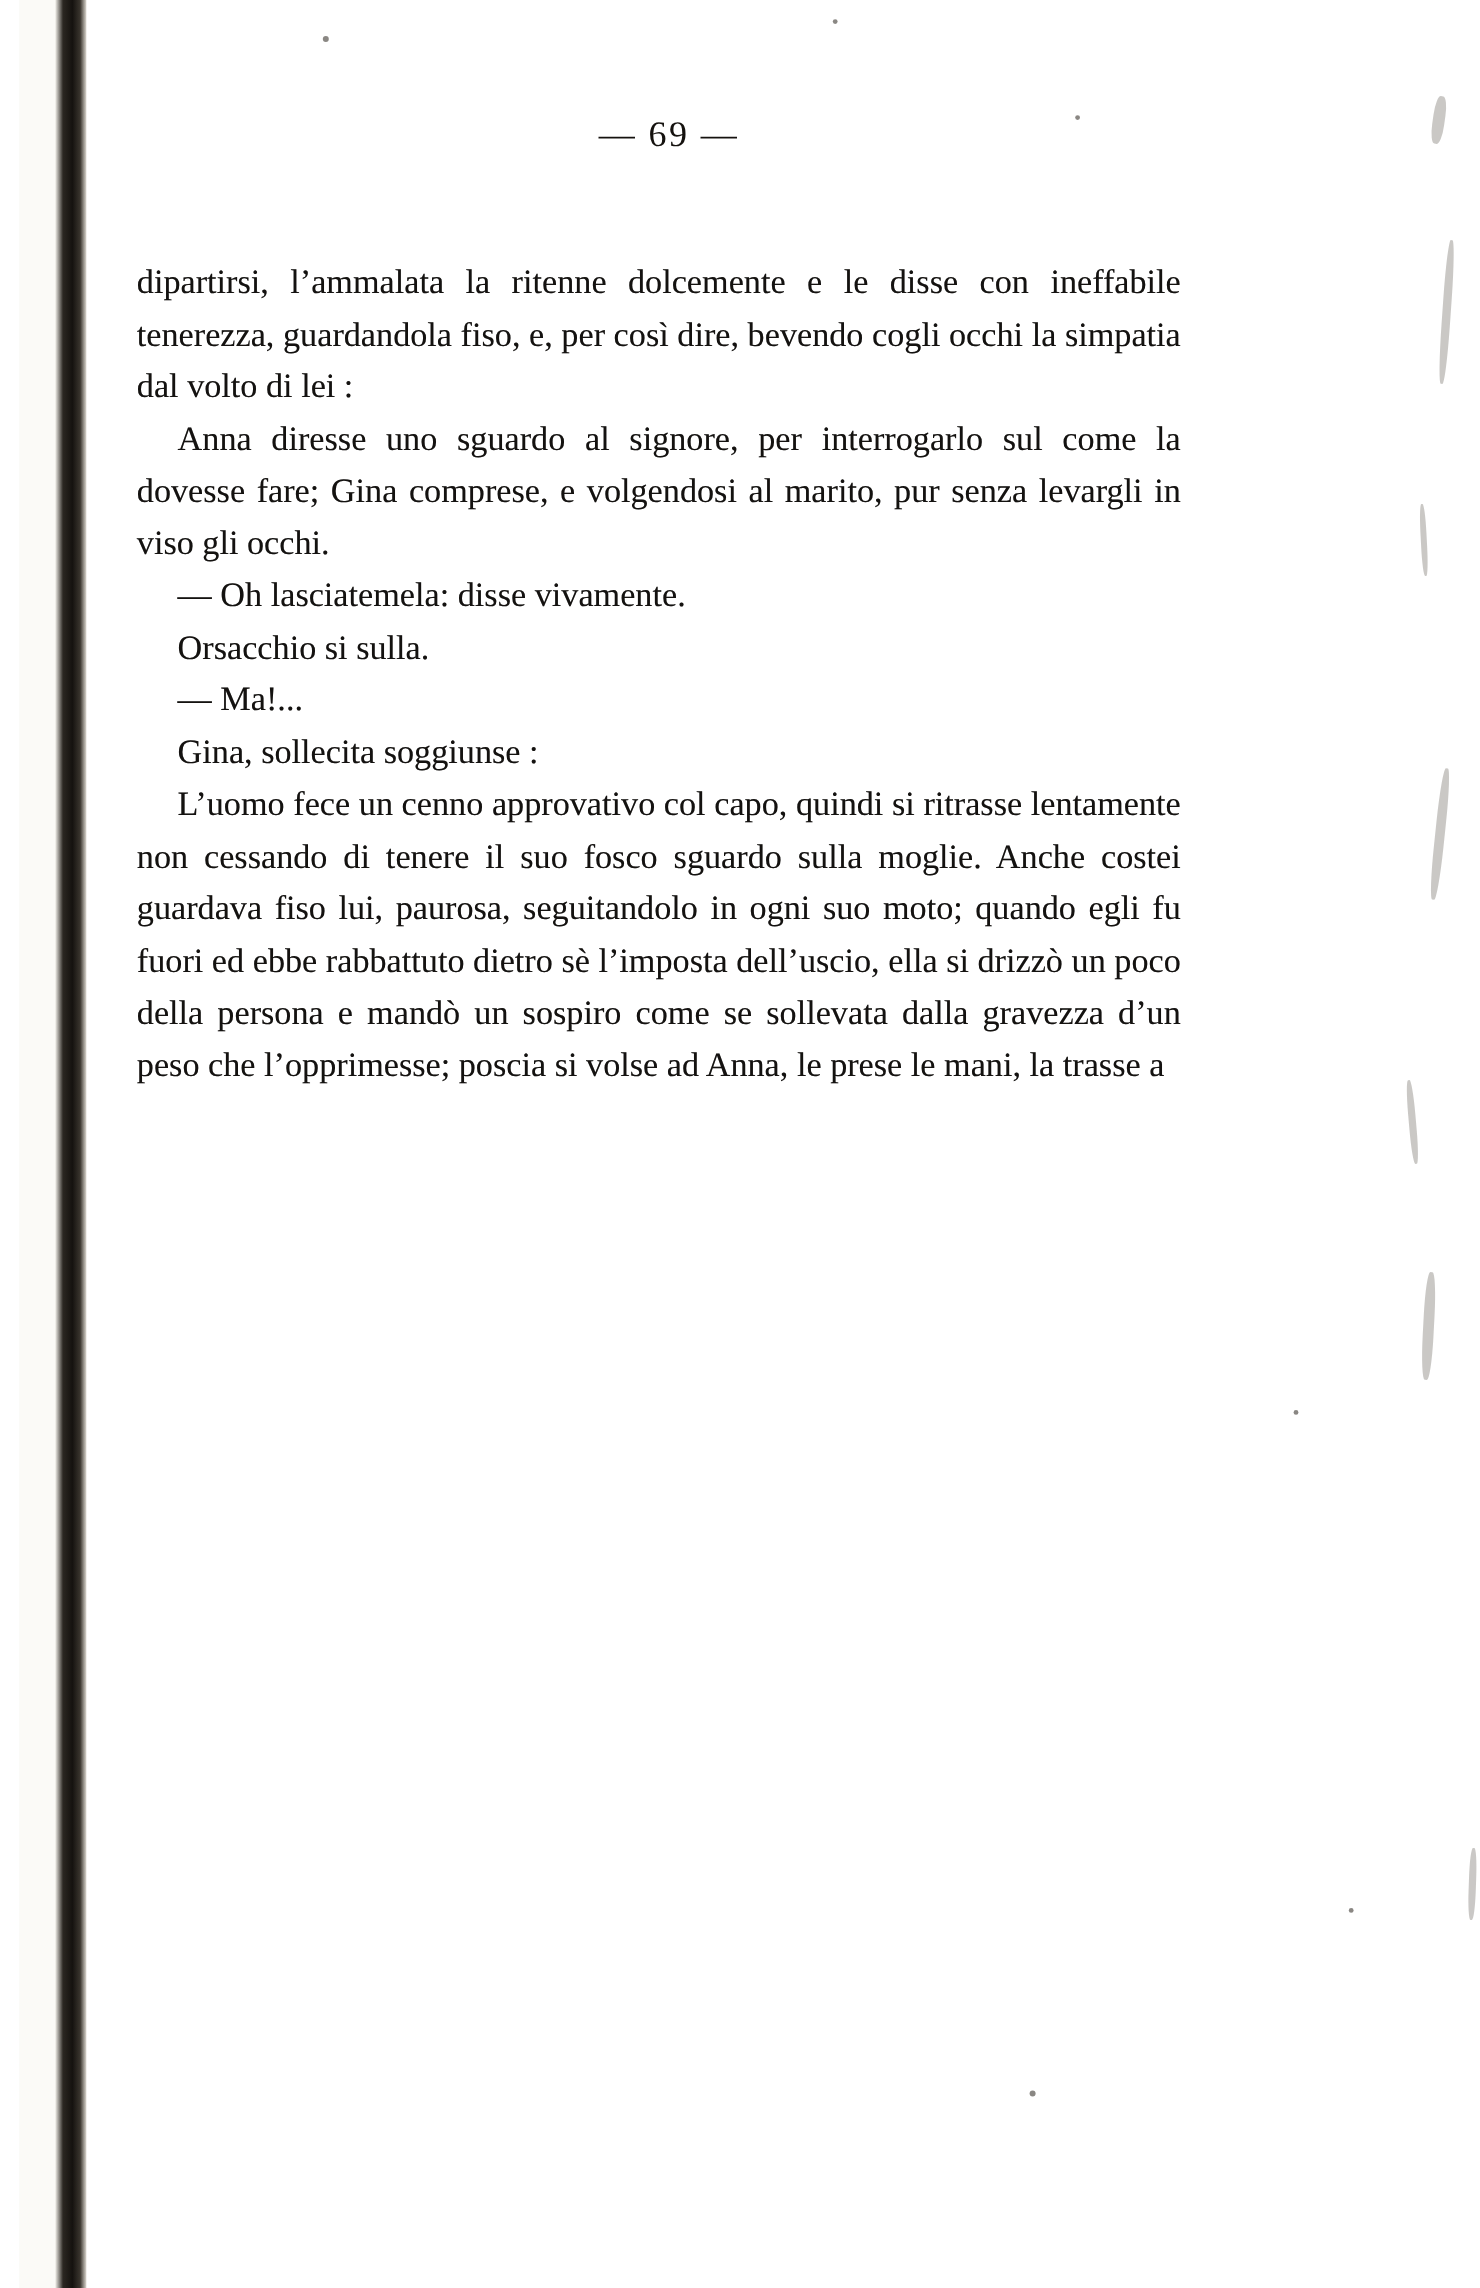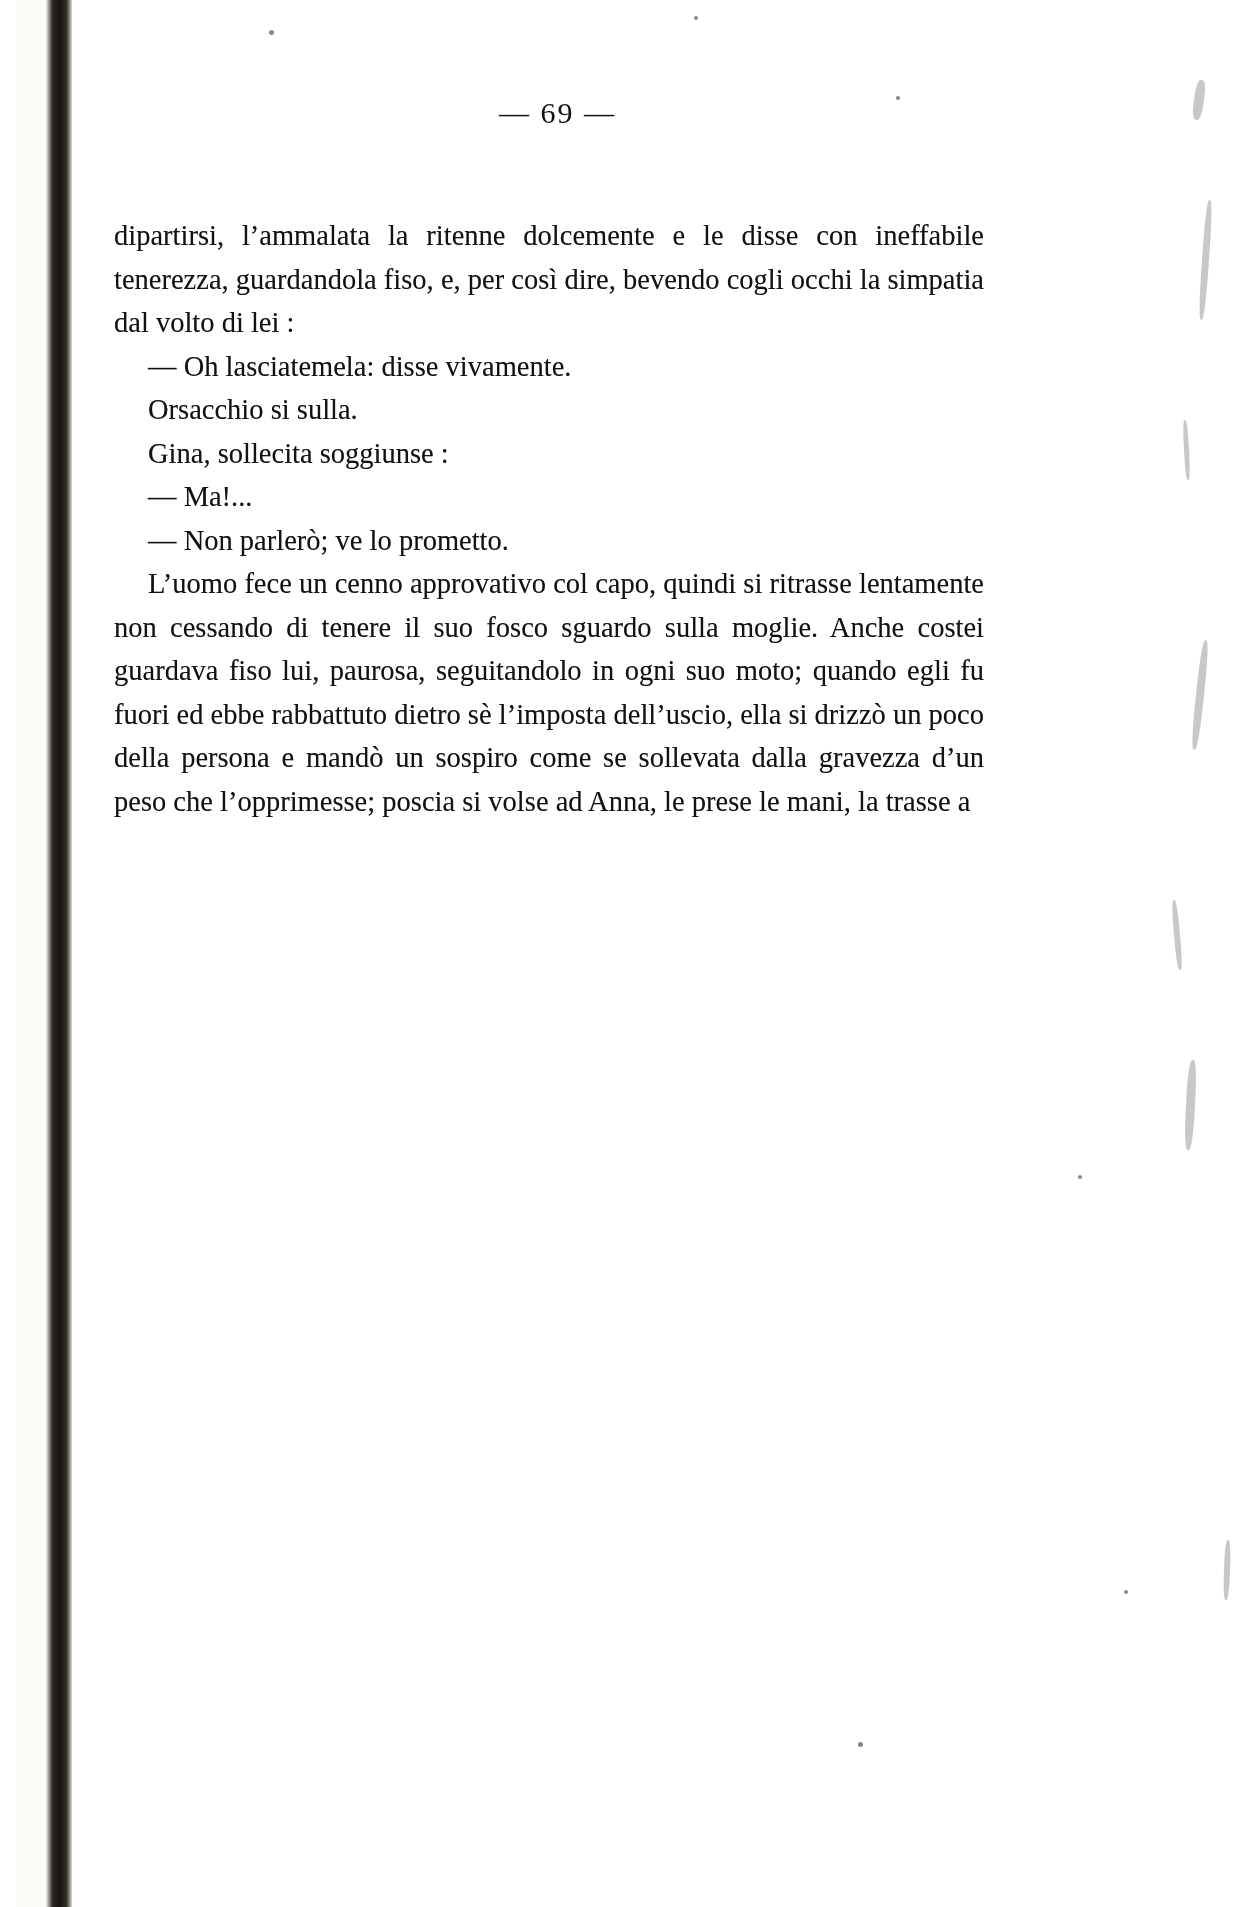--- a/index.html
+++ b/index.html
@@ -135,21 +135,21 @@
   <div class="stray-dot" style="left:1062px; top:1175px; width:4px; height:4px;"></div>
   <div class="stray-dot" style="left:842px; top:1742px; width:5px; height:5px;"></div>
   <div class="stray-dot" style="left:1108px; top:1590px; width:4px; height:4px;"></div>
 
   <div class="page-number">
     <span class="pn-inner">— 69 —</span>
   </div>
 
   <div class="text-block">
     <p class="para noindent">dipartirsi, l’ammalata la ritenne dolcemente e le disse con ineffabile tenerezza, guardandola fiso, e, per così dire, bevendo cogli occhi la simpatia dal volto di lei :</p>
+    <p class="para indent">Anna diresse uno sguardo al signore, per interrogarlo sul come la dovesse fare; Gina comprese, e volgendosi al marito, pur senza levargli in viso gli occhi.</p>
     <p class="para dash">— Oh lasciatemela: disse vivamente.</p>
     <p class="para indent">Orsacchio si sulla.</p>
+    <p class="para dash">— Ma!...</p>
     <p class="para indent">Gina, sollecita soggiunse :</p>
-    <p class="para dash">— Ma!...</p>
-    <p class="para dash">— Non parlerò; ve lo prometto.</p>
     <p class="para indent">L’uomo fece un cenno approvativo col capo, quindi si ritrasse lentamente non cessando di tenere il suo fosco sguardo sulla moglie. Anche costei guardava fiso lui, paurosa, seguitandolo in ogni suo moto; quando egli fu fuori ed ebbe rabbattuto dietro sè l’imposta dell’uscio, ella si drizzò un poco della persona e mandò un sospiro come se sollevata dalla gravezza d’un peso che l’opprimesse; poscia si volse ad Anna, le prese le mani, la trasse a</p>
   </div>
 
 </div>
 
 </body></html>

